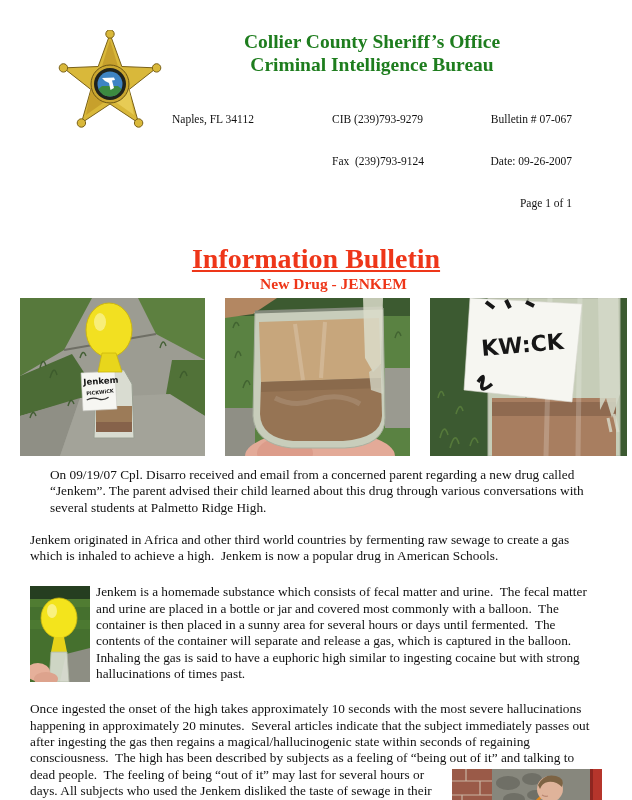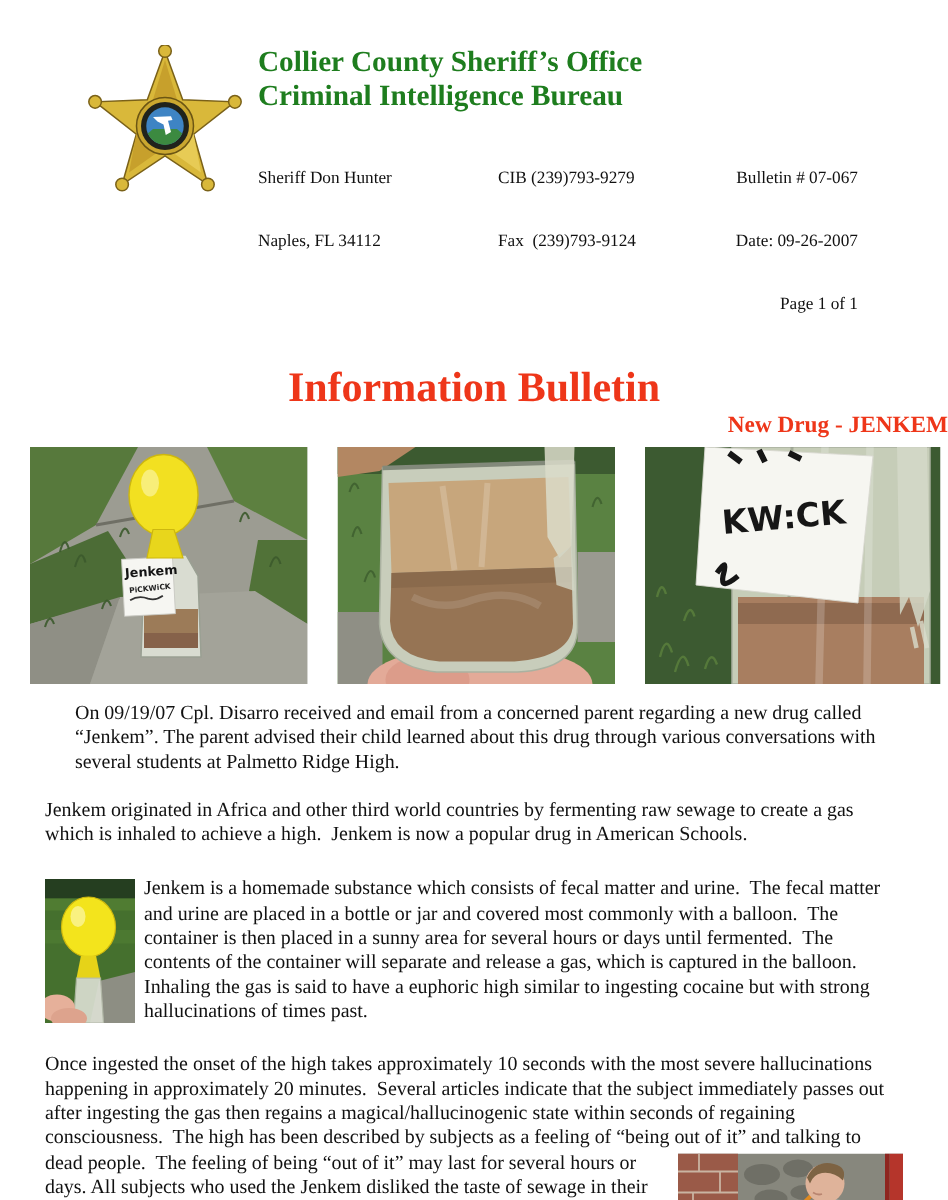--- a/index.html
+++ b/index.html
@@ -6,29 +6,29 @@
   body{
     width:632px;height:800px;overflow:hidden;background:#ffffff;
     font-family:"Liberation Serif","DejaVu Serif",serif;color:#111;
   }
   .page{width:632px;height:800px;position:relative;background:#fff;}
 
   
   .header{display:flex;align-items:flex-start;margin:30px 0 0 58px;}
   .badge{width:104px;height:112px;flex:0 0 104px;}
   .head-text{margin-left:10px;width:400px;}
-  .org1,.org2{color:#1e7d1e;font-weight:bold;font-size:19.5px;line-height:23px;margin:0;}
+  .org1,.org2{color:#1e7d1e;font-weight:bold;font-size:19.5px;line-height:23px;margin:0;text-align:center;}
   .contacts{display:flex;margin-top:8px;font-size:11.5px;line-height:14px;white-space:pre;}
   .ccol1{width:160px;}
   .ccol2{width:152px;}
   .ccol3{flex:1;text-align:right;}
 
   
-  .title-main{color:#ee3619;font-weight:bold;font-size:28px;line-height:30px;text-align:center;margin:6px 0 0 0;}
-  .title-sub{color:#ee3619;font-weight:bold;font-size:15.5px;line-height:18px;text-align:right;margin:1px 0 0 0;padding-left:35px;}
+  .title-main{color:#ee3619;font-weight:bold;font-size:28px;line-height:30px;text-align:center;margin:6px 0 0 0;text-decoration:underline;}
+  .title-sub{color:#ee3619;font-weight:bold;font-size:15.5px;line-height:18px;text-align:center;margin:1px 0 0 0;padding-left:35px;}
 
   
   .photo-row{display:flex;margin:5px 0 0 20px;}
   .photo{height:158px;display:block;}
   .photo + .photo{margin-left:20px;}
 
   
   .bodytext{margin:0 30px;font-size:13.3px;line-height:16.3px;}
   .para{margin:0;white-space:pre-wrap;}
   .p1{margin-top:11px;margin-left:20px;}
@@ -62,21 +62,20 @@
       <circle cx="52" cy="54" r="16" fill="#20231c"></circle>
       <circle cx="52" cy="54" r="12.5" fill="#3e84c4"></circle>
       <path d="M40.5 59 A12.5 12.5 0 0 0 63.5 59 L60 56 44 56 Z" fill="#3c8a40"></path>
       <path d="M44 48 L56 47.5 L57 50 L54 50.5 L56 58 L52.5 60 L51 53 L47 51 Z" fill="#ffffff"></path>
     </svg>
     <div class="head-text">
       <p class="org1">Collier County Sheriff’s Office</p>
       <p class="org2">Criminal Intelligence Bureau</p>
       <div class="contacts">
         <div class="ccol1">
-          <div>Sheriff Don Hunter</div>
           <div>Naples, FL 34112</div>
         </div>
         <div class="ccol2">
           <div>CIB (239)793-9279</div>
           <div>Fax  (239)793-9124</div>
         </div>
         <div class="ccol3">
           <div>Bulletin # 07-067</div>
           <div>Date: 09-26-2007</div>
           <div>Page 1 of 1</div>

